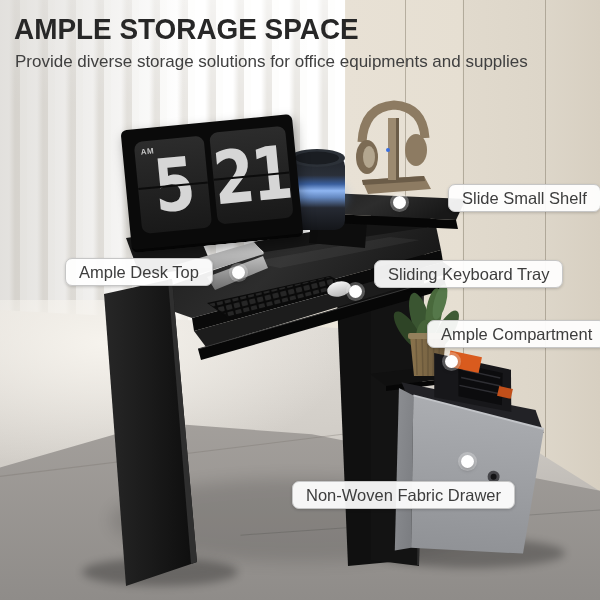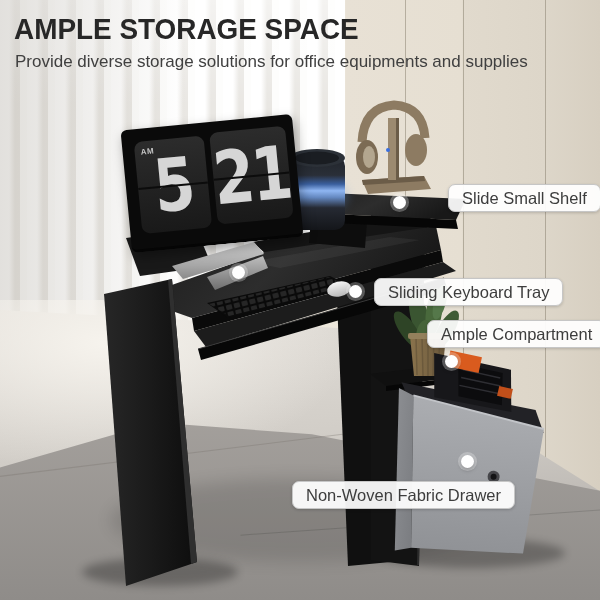--- a/index.html
+++ b/index.html
@@ -55,21 +55,21 @@
   .title{position:absolute;left:14px;top:12px;z-index:4;font-size:30px;font-weight:800;
     color:#272727;letter-spacing:0;transform:scaleX(.93);transform-origin:left;white-space:nowrap;}
   .subtitle{position:absolute;left:15px;top:52px;z-index:4;font-size:17px;color:#404040;white-space:nowrap;}
 
   
   .callout{position:absolute;z-index:5;background:rgba(255,255,255,.93);border:1px solid #c6c6c6;
     border-radius:7px;padding:0 13px;font-size:16.5px;color:#3d3d3d;height:26px;line-height:26px;
     box-shadow:0 1px 3px rgba(0,0,0,.18);white-space:nowrap;}
   .co-1{left:420px;top:184px;margin-left:28px;}
   .co-2{left:65px;top:258px;}
-  .co-3{left:374px;top:278px;}
+  .co-3{left:374px;top:260px;}
   .co-4{left:427px;top:320px;}
   .co-5{left:292px;top:481px;}
   .dot{position:absolute;z-index:5;width:13px;height:13px;border-radius:50%;background:#fff;
     box-shadow:0 0 0 3px rgba(255,255,255,.28),0 2px 4px rgba(0,0,0,.35);}
   .dot-1{left:393px;top:196px;}
   .dot-2{left:232px;top:266px;}
   .dot-3{left:349px;top:285px;}
   .dot-4{left:445px;top:355px;}
   .dot-5{left:461px;top:455px;}
 </style>
@@ -260,17 +260,18 @@
   <div class="title">AMPLE STORAGE SPACE</div>
   <div class="subtitle">Provide diverse storage solutions for office equipments and supplies</div>
 
   <div class="dot dot-1"></div>
   <div class="dot dot-2"></div>
   <div class="dot dot-3"></div>
   <div class="dot dot-4"></div>
   <div class="dot dot-5"></div>
 
   <div class="callout co-1">Slide Small Shelf</div>
+  <div class="callout co-2">Ample Desk Top</div>
   <div class="callout co-3">Sliding Keyboard Tray</div>
   <div class="callout co-4">Ample Compartment</div>
   <div class="callout co-5">Non-Woven Fabric Drawer</div>
 
 </div>
 
 </body></html>

